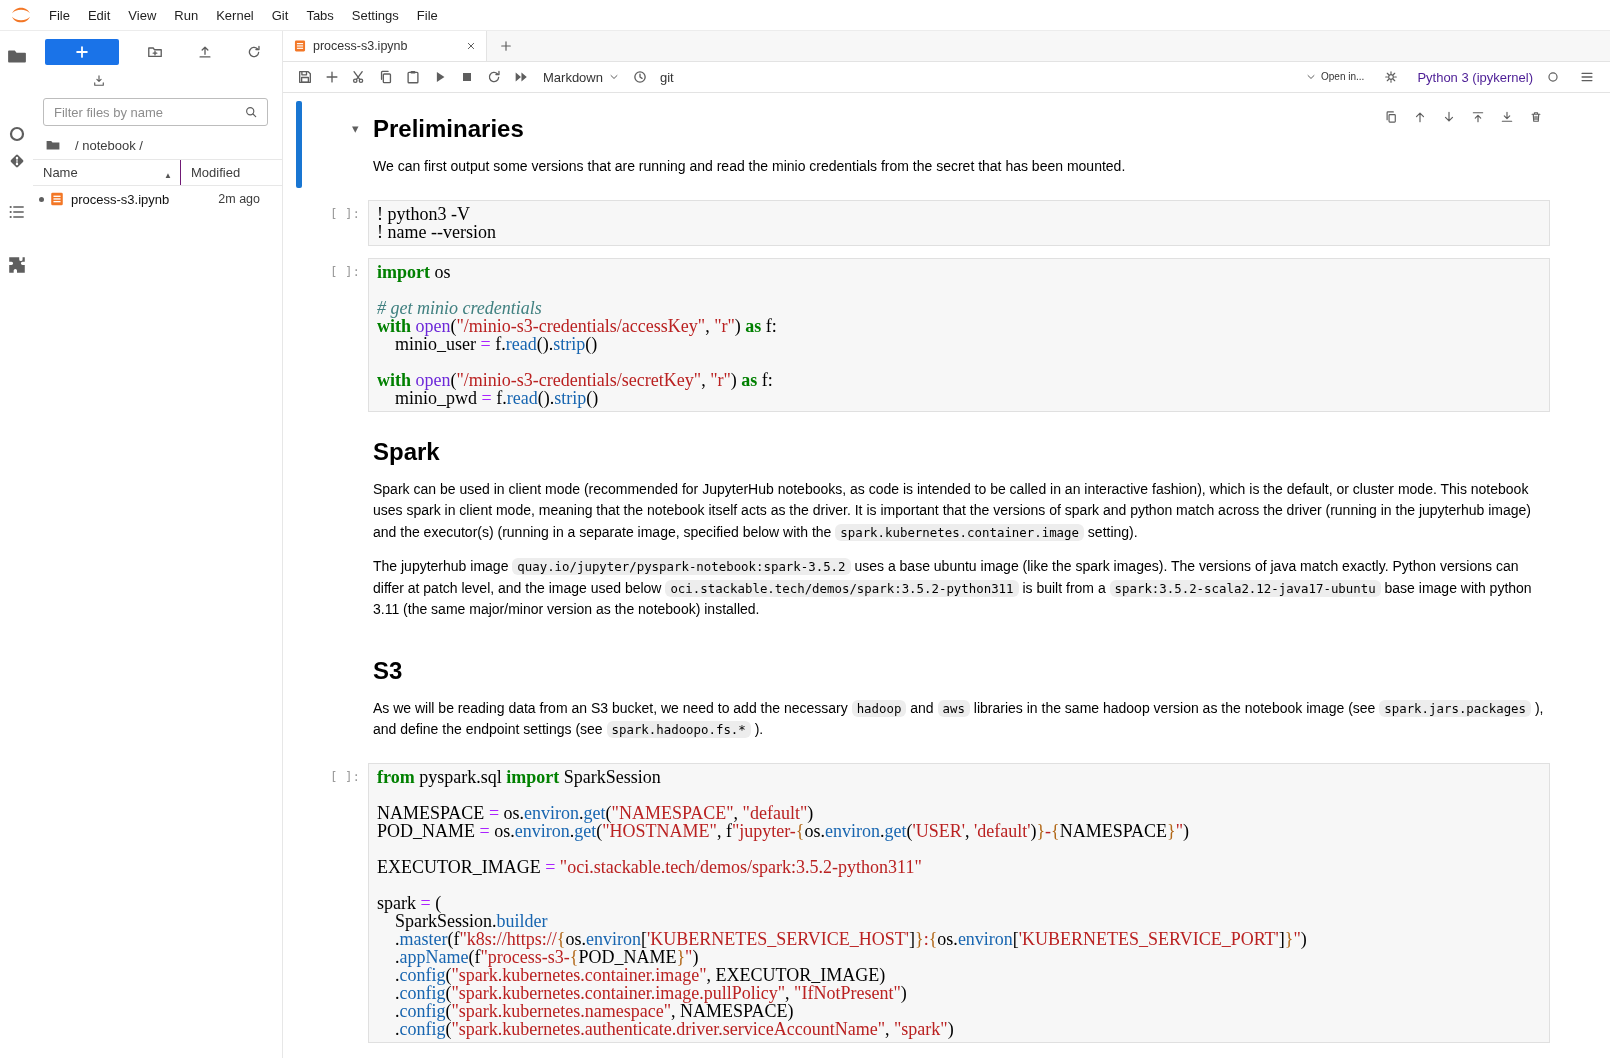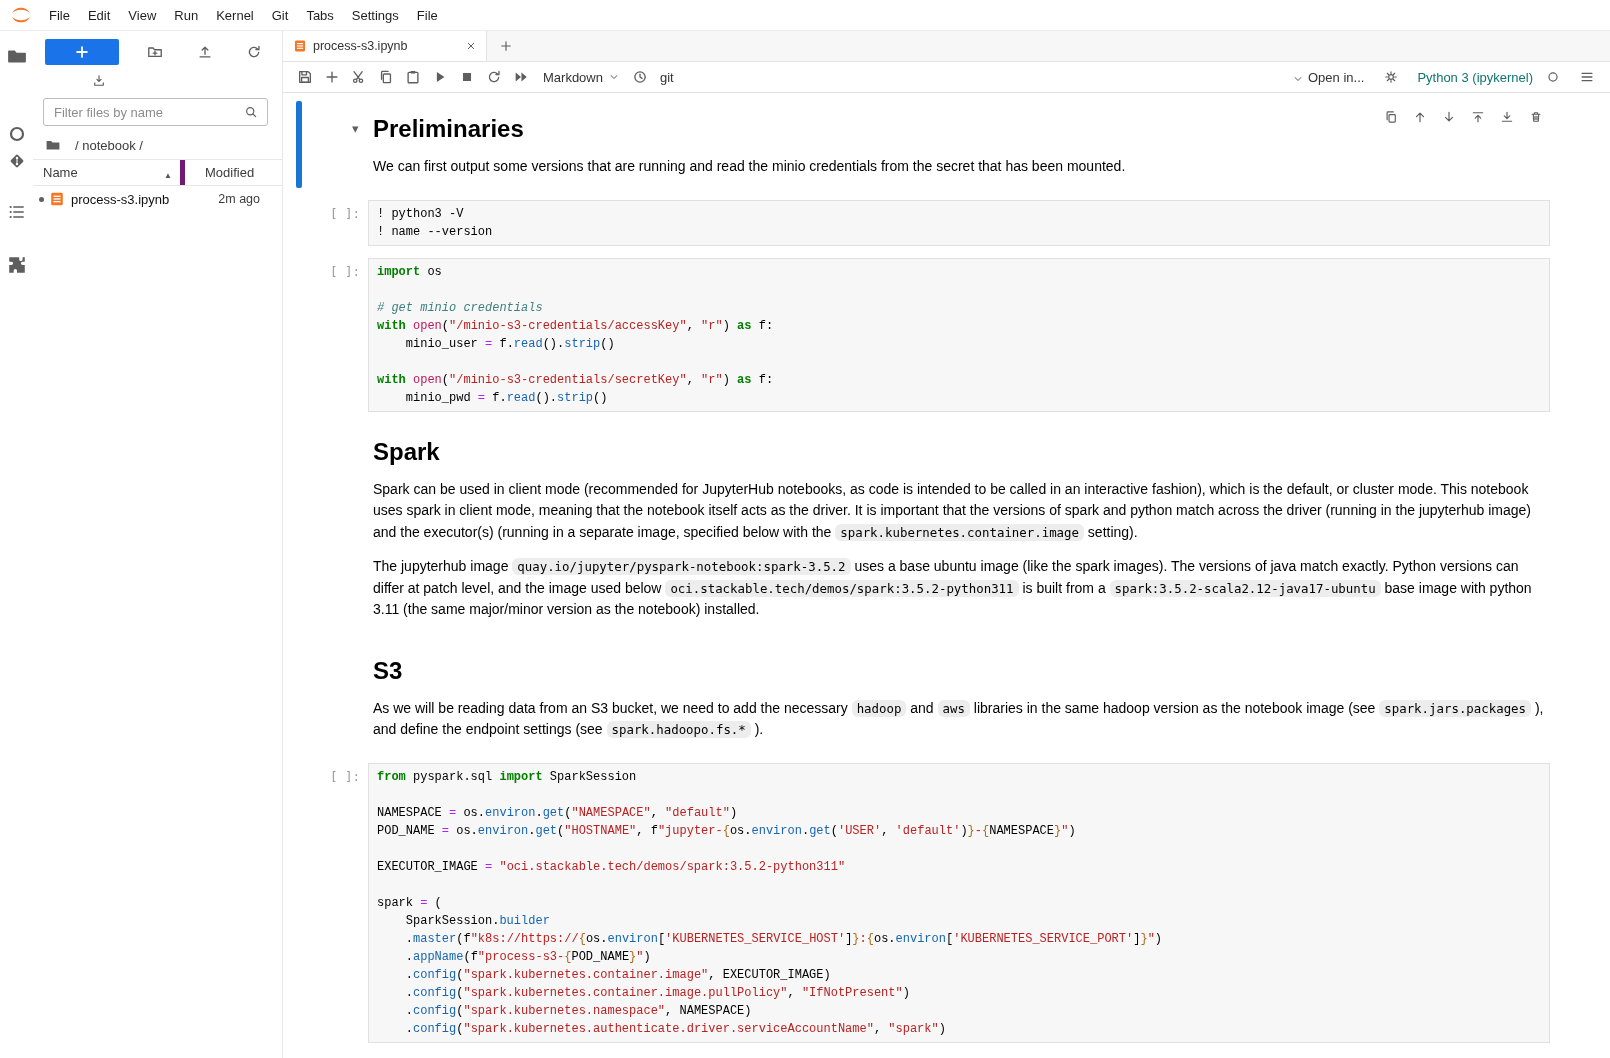--- a/index.html
+++ b/index.html
@@ -22,52 +22,52 @@
   .tbtn{width:27px;height:26px;border:none;background:none;display:flex;align-items:center;justify-content:center;padding:0;color:#5e5e5e}
   .fb-row2{padding:3px 0 0 52px;height:22px}
   .fb-filter{padding:8px 14px 6px 10px;position:relative}
   .filter-input{width:100%;height:28px;box-sizing:border-box;border:1px solid #bdbdbd;border-radius:3px;padding:0 30px 0 10px;font-size:13px;color:#333;outline:none}
   .filter-input::placeholder{color:#8d8d8d}
   .search-ic{position:absolute;right:24px;top:15px}
   .breadcrumb{display:flex;align-items:center;gap:14px;padding:5px 12px 6px;font-size:13px;color:#3c3c3c}
   .fb-head{display:flex;align-items:center;border-top:1px solid #e7e7e7;border-bottom:1px solid #e7e7e7;height:25px;font-size:13px;color:#3c3c3c}
   .fb-head-name{flex:1;display:flex;align-items:flex-end;padding-left:10px}
   .sort{font-size:8px;color:#555;margin-left:auto;margin-right:8px}
-  .fb-head-mod{width:102px;border-left:5px solid #701a75;padding-left:20px;box-sizing:border-box;height:25px;display:flex;align-items:center}
+  .fb-head-mod{width:102px;border-left:1px solid #701a75;padding-left:10px;box-sizing:border-box;height:25px;display:flex;align-items:center}
   .fb-item{display:flex;align-items:center;height:26px;font-size:13px;padding-left:4px}
   .run-dot{width:5px;height:5px;border-radius:50%;background:#5f5f5f;margin:0 5px 0 2px;flex:none}
   .fb-item-name{margin-left:6px;flex:1;color:#111;white-space:nowrap;overflow:hidden}
   .fb-item-mod{width:100px;text-align:right;padding-right:22px;box-sizing:border-box;color:#3c3c3c;font-size:12.5px}
   
   .main{flex:1;display:flex;flex-direction:column;min-width:0}
   .tabbar{height:31px;background:#f7f7f7;display:flex;align-items:stretch;border-bottom:1px solid #e3e3e3;box-sizing:border-box}
   .tab{width:204px;background:#fff;display:flex;align-items:center;gap:6px;padding:0 6px 0 10px;border-right:1px solid #e3e3e3;font-size:12.5px;color:#333;box-sizing:border-box}
   .tab-title{flex:1;white-space:nowrap;overflow:hidden}
   .tab-close{width:18px;height:18px;border:none;background:none;display:flex;align-items:center;justify-content:center;padding:0}
   .newtab{width:28px;border:none;background:none;display:flex;align-items:center;justify-content:center;margin-left:5px}
   
   .nbtoolbar{height:30px;display:flex;align-items:center;border-bottom:1px solid #e3e3e3;padding:0 10px 0 8px;background:#fff}
   .celltype{display:flex;align-items:center;gap:5px;font-size:13px;color:#333;margin:0 7px 0 9px}
   .git-lbl{font-size:13px;color:#333}
   .git-btn{border:none;background:none;padding:0 6px;height:26px}
   .tb-right{margin-left:auto;display:flex;align-items:center;gap:13px}
-  .openin{display:flex;align-items:flex-end;gap:4px;font-size:13px;color:#333}
-  .kernel-name{font-size:13px;color:#0f766e}
+  .openin{display:flex;align-items:flex-start;gap:4px;font-size:10px;color:#333}
+  .kernel-name{font-size:13px;color:#4c1d95}
   
   .nbcontent{flex:1;overflow:hidden;padding:8px 60px 0 13px;position:relative;background:#fff}
   .cell-row{display:flex;position:relative;margin-bottom:12px}
   .collapser{width:6px;border-radius:2px;flex:none;background:transparent}
   .collapser.on{background:#1976d2}
   .prompt{flex:none;width:66px;box-sizing:border-box;text-align:right;padding:6px 8px 0 0;
           font-family:"DejaVu Sans Mono","Liberation Mono",monospace;font-size:12.5px;color:#9b9b9b;white-space:pre}
   .cell-content{flex:1;min-width:0}
   .editor{background:#f7f7f7;border:1px solid #e0e0e0;padding:4px 8px;box-sizing:border-box}
-  .cm-line{font-family:Liberation Mono, monospace;font-size:12px;line-height:18px;white-space:pre;color:#000}
+  .cm-line{font-family:Liberation Serif, serif;font-size:18px;line-height:18px;white-space:pre;color:#000}
   .tok-kw{color:#008000;font-weight:bold}
-  .tok-bi{color:#be185d}
+  .tok-bi{color:#6d28d9}
   .tok-str{color:#BA2121}
   .tok-com{color:#408080;font-style:italic}
   .tok-op{color:#AA22FF}
   .tok-prop{color:#1765b0}
   .tok-brc{color:#b26818}
   .tok-pl{color:#000}
   .md{padding:0 5px 10px}
   .md-h{font-size:24px;font-weight:700;margin:14px 0 0;position:relative;color:#000;font-family:inherit}
   .hcaret{position:absolute;left:-21px;top:6px;font-size:13px;color:#5f5f5f}
   .md-p{font-size:14px;line-height:21.5px;margin:13px 0 0;color:#000}

